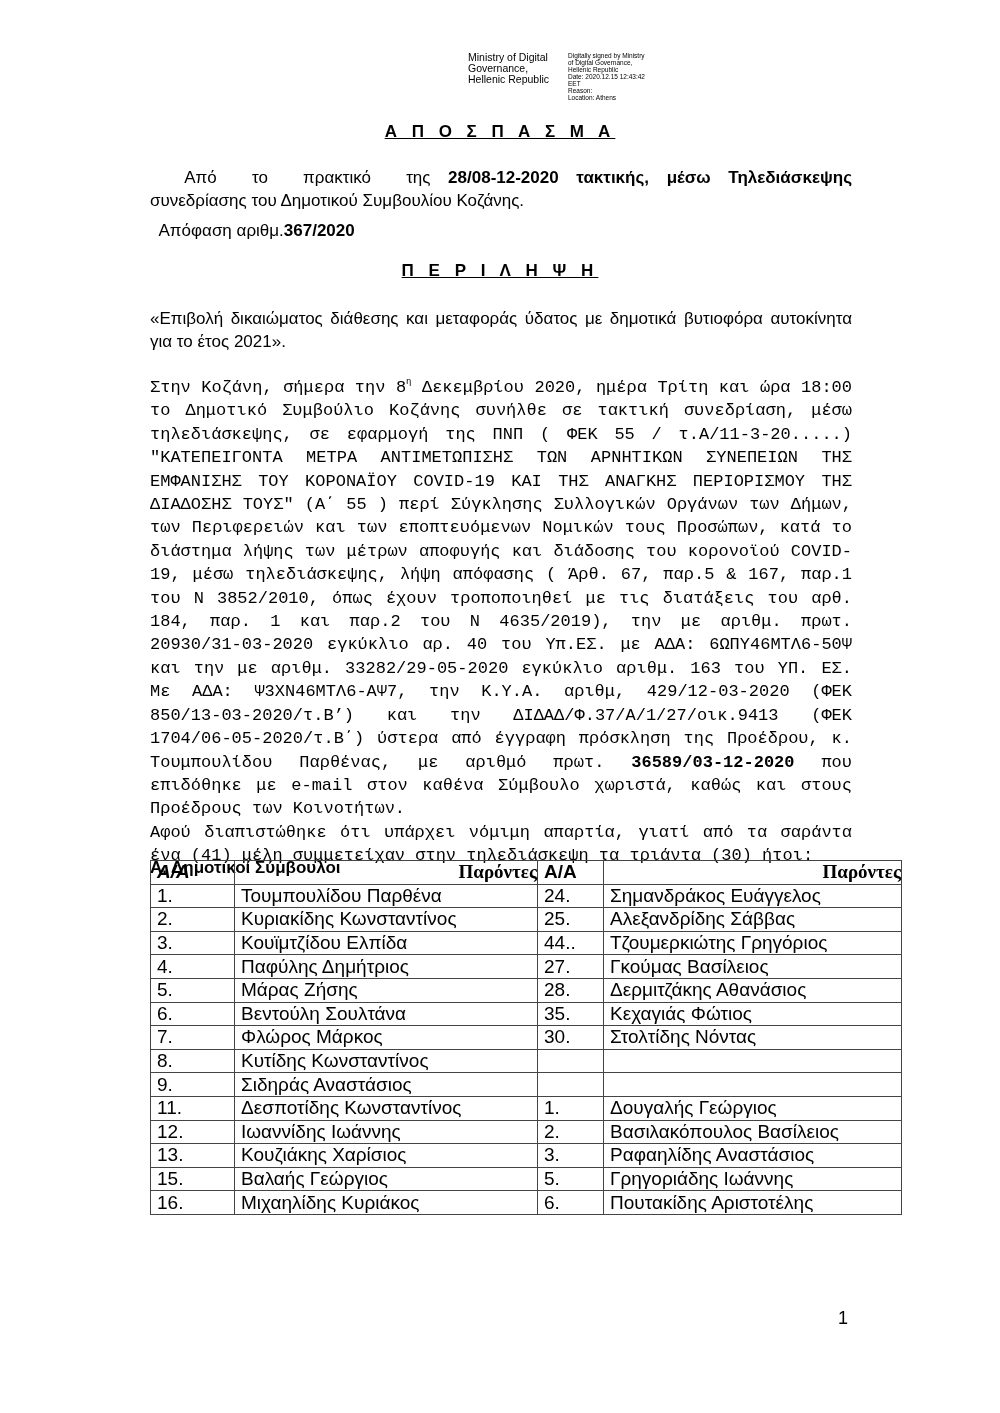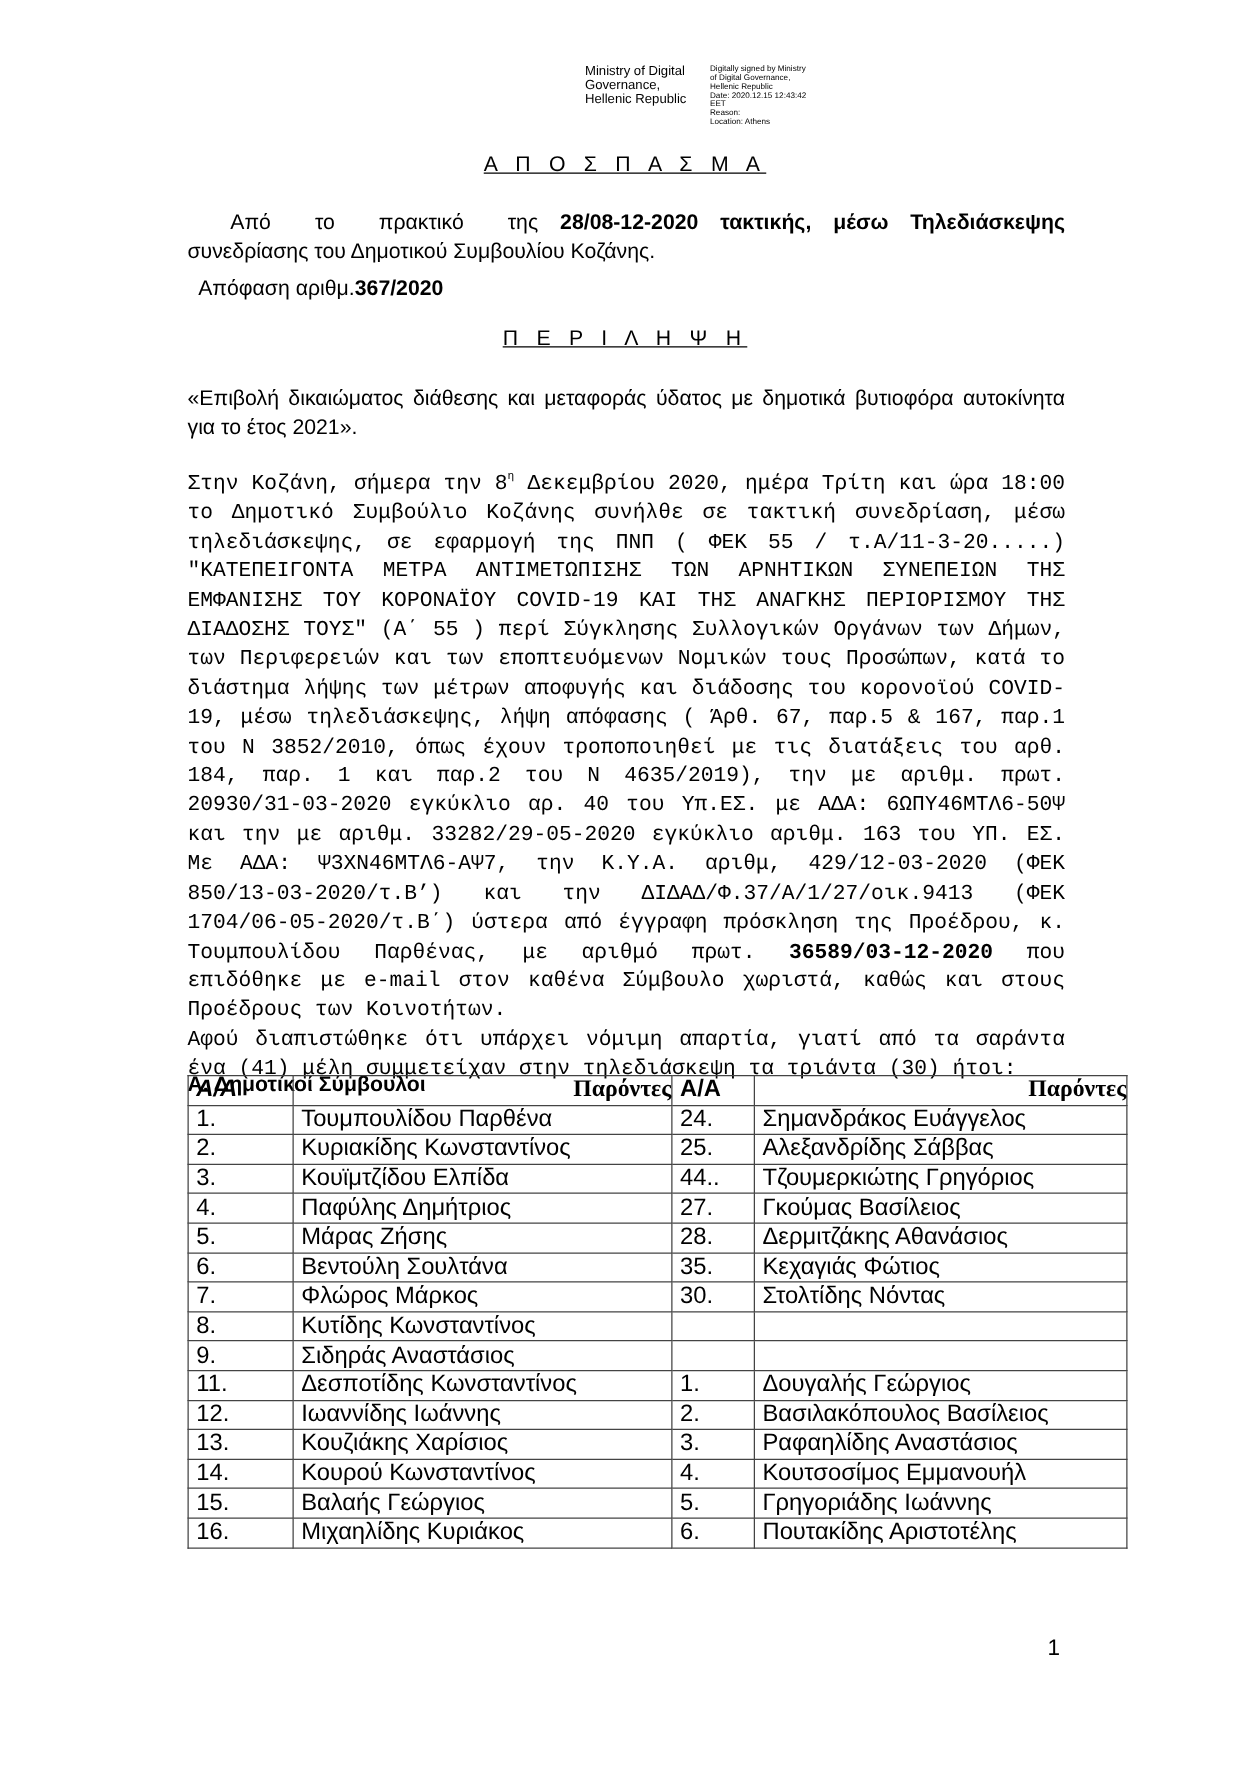--- a/index.html
+++ b/index.html
@@ -2,21 +2,21 @@
 <html><head>
 <meta charset="utf-8">
 <style>
   html, body { margin: 0; padding: 0; background: #ffffff; }
   body { width: 1000px; height: 1413px; position: relative; overflow: hidden;
          font-family: "Liberation Sans", sans-serif; color: #000; }
   .sig { position: absolute; left: 468px; top: 52px; display: flex; }
   .sig-left { font-size: 10.5px; line-height: 11px; width: 98px; }
   .sig-right { font-size: 6.5px; line-height: 7px; margin-left: 2px; }
   .title { position: absolute; left: 0; width: 1000px; text-align: center;
-           font-weight: normal; text-decoration: underline; font-size: 17px; letter-spacing: 5px; }
+           font-weight: bold; text-decoration: underline; font-size: 17px; letter-spacing: 5px; }
   .para { position: absolute; left: 150px; width: 702px; font-size: 17px; line-height: 23.4px;
           text-align: justify; font-stretch: condensed; }
   .para b { font-weight: bold; }
   .justify-last { text-align-last: justify; }
   sup { font-size: 9px; vertical-align: 8px; line-height: 0; }
   .section-title { position: absolute; left: 150px; top: 858px; font-weight: bold; font-size: 17px; }
   table.members { position: absolute; left: 150px; top: 860px; width: 752px;
                   border-collapse: collapse; font-size: 19px; }
   table.members td, table.members th { border: 1px solid #444; padding: 0 0 0 6px;
                   height: 22.6px; line-height: 22px; text-align: left; font-weight: normal; }
@@ -142,26 +142,20 @@
         <td>2.</td>
         <td>Βασιλακόπουλος Βασίλειος</td>
       </tr>
       <tr>
         <td>13.</td>
         <td>Κουζιάκης Χαρίσιος</td>
         <td>3.</td>
         <td>Ραφαηλίδης Αναστάσιος</td>
       </tr>
       <tr>
-        <td>14.</td>
-        <td>Κουρού Κωνσταντίνος</td>
-        <td>4.</td>
-        <td>Κουτσοσίμος Εμμανουήλ</td>
-      </tr>
-      <tr>
         <td>15.</td>
         <td>Βαλαής Γεώργιος</td>
         <td>5.</td>
         <td>Γρηγοριάδης Ιωάννης</td>
       </tr>
       <tr>
         <td>16.</td>
         <td>Μιχαηλίδης Κυριάκος</td>
         <td>6.</td>
         <td>Πουτακίδης Αριστοτέλης</td>

